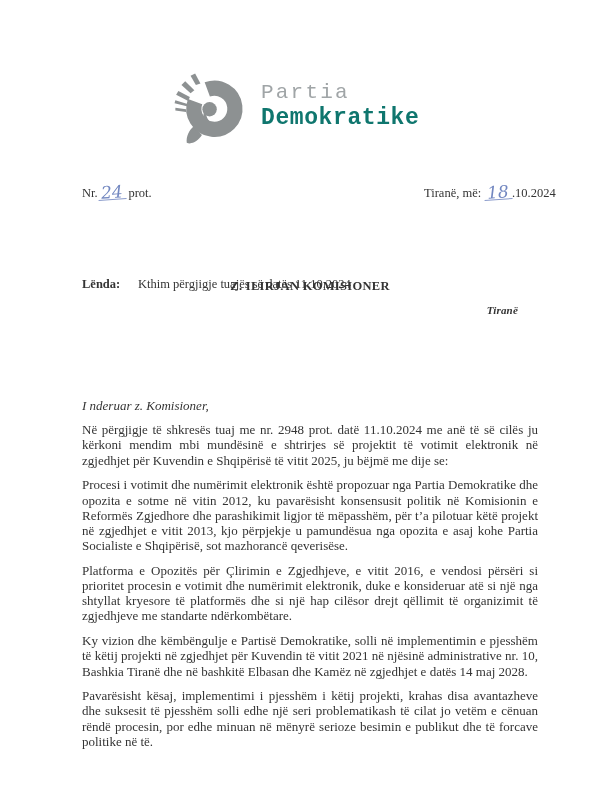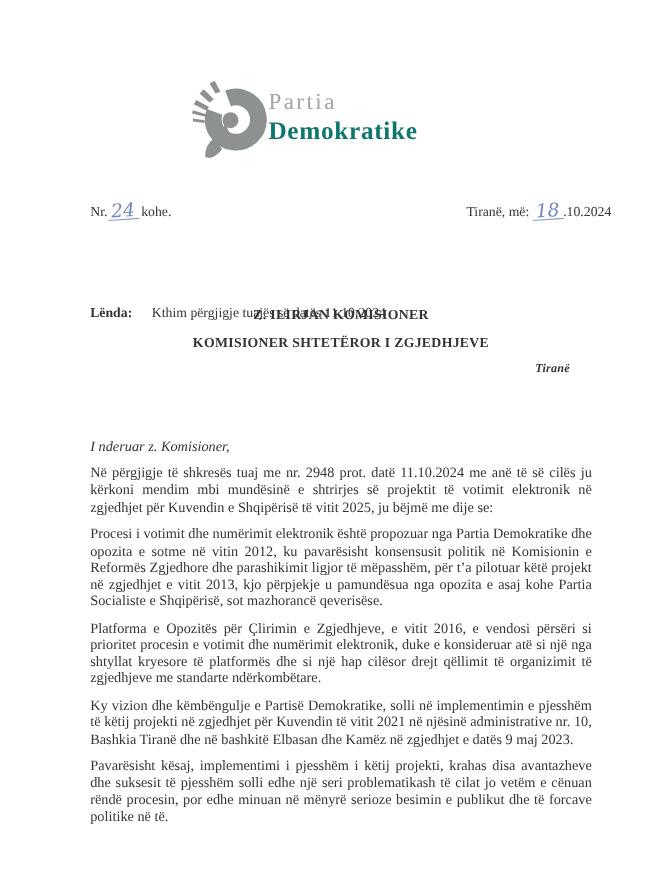--- a/index.html
+++ b/index.html
@@ -20,22 +20,23 @@
   
   .logo {
     position: absolute;
     left: 166px;
     top: 72px;
     display: flex;
     align-items: flex-start;
   }
   .logo-icon { width: 78px; height: 73px; flex: 0 0 auto; }
   .logo-text {
+    margin-left: 17px;
     margin-top: 9px;
-    font-family: Liberation Serif, serif;
+    font-family: Liberation Mono, monospace;
     line-height: 1.12;
   }
   .logo-line1 {
     font-size: 21px;
     letter-spacing: 2.2px;
     color: #a0a5a7;
   }
   .logo-line2 {
     font-size: 23px;
     font-weight: 700;
@@ -146,39 +147,38 @@
 
       <path d="M54,23 A27,27 0 1 1 38,39" fill="none" stroke="#8d9192" stroke-width="20"></path>
     </svg>
     <div class="logo-text">
       <div class="logo-line1">Partia</div>
       <div class="logo-line2">Demokratike</div>
     </div>
   </div>
 
   <div class="protocol-line">
-    <span>Nr.</span><span class="hand">24</span> <span>kohe.</span>
+    <span>Nr.</span><span class="hand">24</span> <span>prot.</span>
   </div>
 
   <div class="date-line">
     <span>Tiranë, më:</span> <span class="hand">18</span><span>.10.2024</span>
   </div>
 
   <div class="subject-line">
     <span class="subject-label">Lënda:</span><span>Kthim përgjigje tuajës së datës 11.10.2024</span>
   </div>
 
   <div class="recipient">
     <div>Z. ILIRJAN KOMISIONER</div>
-    <div class="recipient-title">KOMISIONER SHTETËROR I ZGJEDHJEVE</div>
     <div class="recipient-city">Tiranë</div>
   </div>
 
   <div class="letter-body">
     <p class="salutation">I nderuar z. Komisioner,</p>
     <p class="para">Në përgjigje të shkresës tuaj me nr. 2948 prot. datë 11.10.2024 me anë të së cilës ju kërkoni mendim mbi mundësinë e shtrirjes së projektit të votimit elektronik në zgjedhjet për Kuvendin e Shqipërisë të vitit 2025, ju bëjmë me dije se:</p>
     <p class="para">Procesi i votimit dhe numërimit elektronik është propozuar nga Partia Demokratike dhe opozita e sotme në vitin 2012, ku pavarësisht konsensusit politik në Komisionin e Reformës Zgjedhore dhe parashikimit ligjor të mëpasshëm, për t’a pilotuar këtë projekt në zgjedhjet e vitit 2013, kjo përpjekje u pamundësua nga opozita e asaj kohe Partia Socialiste e Shqipërisë, sot mazhorancë qeverisëse.</p>
     <p class="para">Platforma e Opozitës për Çlirimin e Zgjedhjeve, e vitit 2016, e vendosi përsëri si prioritet procesin e votimit dhe numërimit elektronik, duke e konsideruar atë si një nga shtyllat kryesore të platformës dhe si një hap cilësor drejt qëllimit të organizimit të zgjedhjeve me standarte ndërkombëtare.</p>
-    <p class="para">Ky vizion dhe këmbëngulje e Partisë Demokratike, solli në implementimin e pjesshëm të këtij projekti në zgjedhjet për Kuvendin të vitit 2021 në njësinë administrative nr. 10, Bashkia Tiranë dhe në bashkitë Elbasan dhe Kamëz në zgjedhjet e datës 9 maj 2023.</p>
+    <p class="para">Ky vizion dhe këmbëngulje e Partisë Demokratike, solli në implementimin e pjesshëm të këtij projekti në zgjedhjet për Kuvendin të vitit 2021 në njësinë administrative nr. 10, Bashkia Tiranë dhe në bashkitë Elbasan dhe Kamëz në zgjedhjet e datës 14 maj 2028.</p>
     <p class="para">Pavarësisht kësaj, implementimi i pjesshëm i këtij projekti, krahas disa avantazheve dhe suksesit të pjesshëm solli edhe një seri problematikash të cilat jo vetëm e cënuan rëndë procesin, por edhe minuan në mënyrë serioze besimin e publikut dhe të forcave politike në të.</p>
   </div>
 
 </div>
 
 </body></html>

